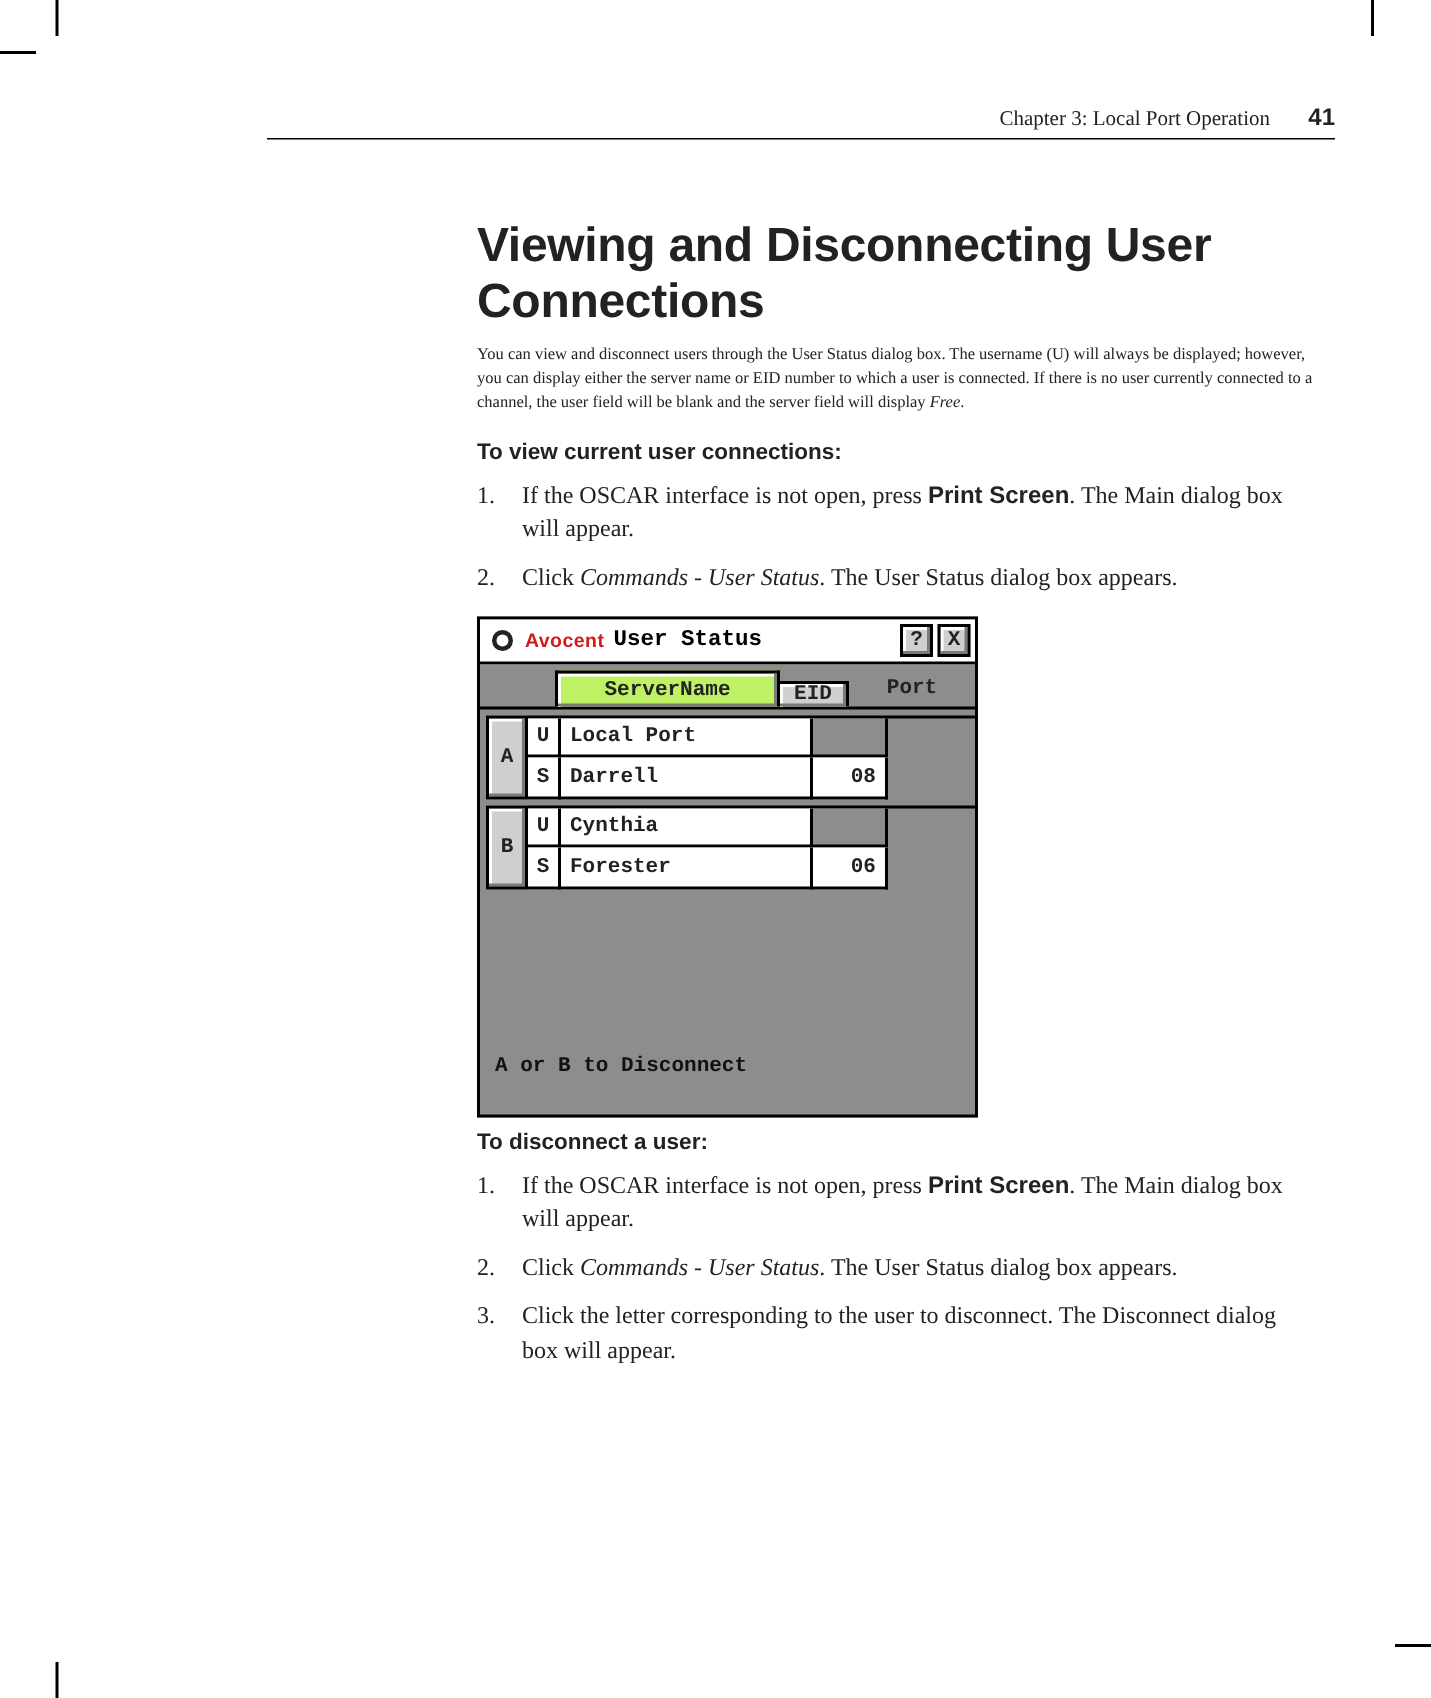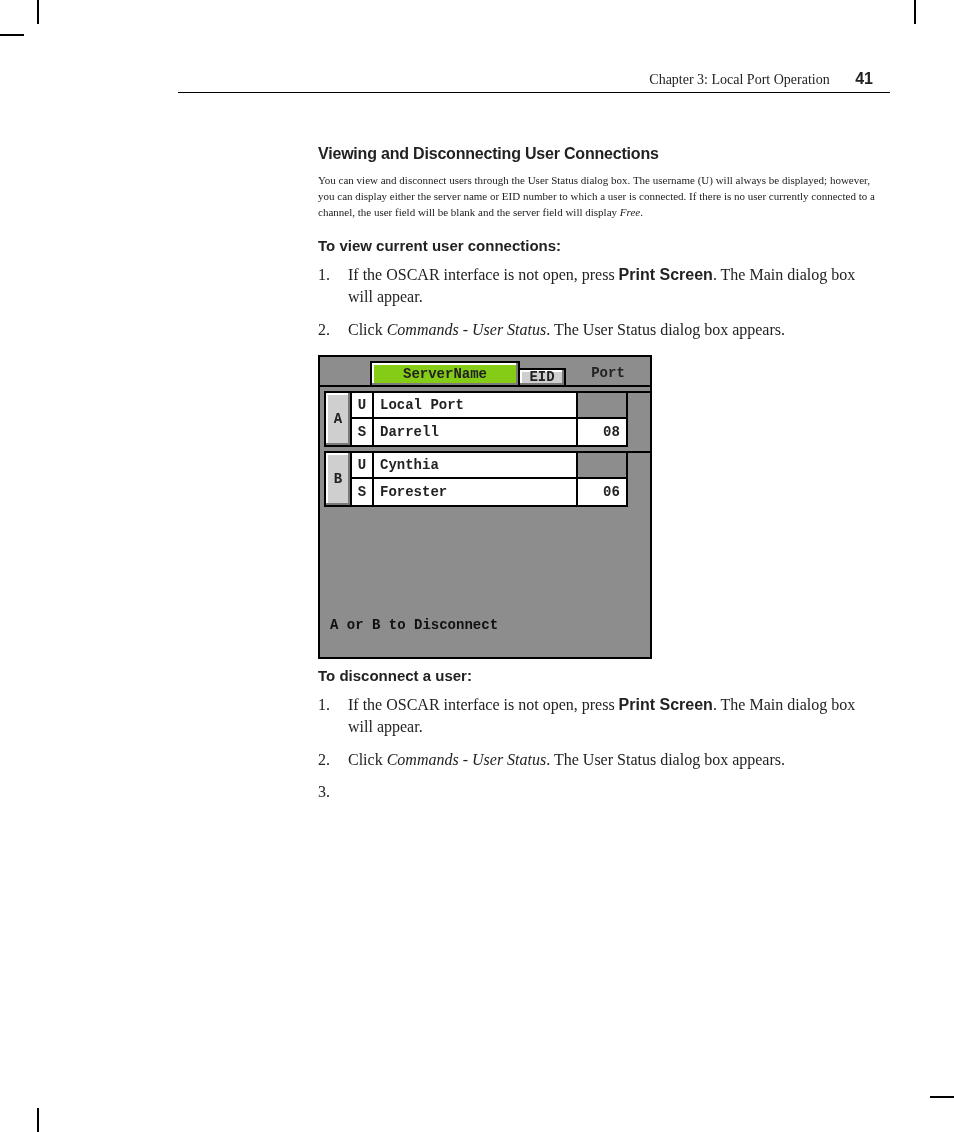--- a/index.html
+++ b/index.html
@@ -3,26 +3,26 @@
 <meta charset="utf-8">
 <style>
   * { box-sizing: border-box; margin: 0; padding: 0; }
   html, body { width: 954px; height: 1132px; background: #fff; font-family: Georgia, 'Times New Roman', serif; color: #222; }
   .page { position: relative; width: 954px; height: 1132px; }
   .crop-tl-v { position: absolute; left: 37px; top: 0; width: 2px; height: 24px; background: #000; }
   .crop-tl-h { position: absolute; left: 0; top: 34px; width: 24px; height: 2px; background: #000; }
   .crop-tr-v { position: absolute; left: 914px; top: 0; width: 2px; height: 24px; background: #000; }
   .crop-bl-v { position: absolute; left: 37px; bottom: 0; width: 2px; height: 24px; background: #000; }
   .crop-br-h { position: absolute; right: 0; bottom: 34px; width: 24px; height: 2px; background: #000; }
-  .header { position: absolute; top: 70px; right: 81px; font-size: 14px; text-align: right; }
+  .header { position: absolute; top: 70px; right: 64px; font-size: 14px; text-align: right; }
   .header .chap { font-family: Georgia, serif; color: #222; }
   .header .pno { font-family: Arial, Helvetica, sans-serif; font-weight: 700; font-size: 16px; margin-left: 22px; }
   .hr { position: absolute; top: 92px; left: 178px; right: 64px; height: 1px; background: #000; }
   .content { position: absolute; top: 145px; left: 318px; width: 560px; }
-  h1.sec { font-family: Arial, Helvetica, sans-serif; font-weight: 700; font-size: 16px; letter-spacing: -0.2px; margin-bottom: 10px; }
+  h1.sec { font-family: Arial, Helvetica, sans-serif; font-weight: 700; font-size: 32px; letter-spacing: -0.2px; margin-bottom: 10px; }
   p.body { font-size: 11px; line-height: 1.45; margin-bottom: 16px; }
   p.body .ital { font-style: italic; }
   .h2sub { font-family: Arial, Helvetica, sans-serif; font-weight: 700; font-size: 15px; margin-top: 6px; margin-bottom: 10px; }
   ol.steps { list-style: none; counter-reset: step; margin: 0 0 14px 0; padding: 0; }
   ol.steps li { position: relative; padding-left: 30px; margin-bottom: 10px; font-size: 16px; line-height: 1.4; }
   ol.steps li .num { position: absolute; left: 0; top: 0; }
   ol.steps li .b { font-family: Arial, Helvetica, sans-serif; font-weight: 700; }
   ol.steps li .i { font-style: italic; }
   .figure { margin: 4px 0 8px 0; }
   .caption { font-family: Arial, Helvetica, sans-serif; font-weight: 700; font-size: 12.5px; margin: 12px 0 18px 0; }
@@ -31,30 +31,30 @@
   .titlebar { display: flex; align-items: center; background: #fff; border-bottom: 2px solid #000; height: 30px; }
   .tb-logo { width: 22px; height: 22px; margin: 0 4px; display: flex; align-items: center; justify-content: center; }
   .tb-logo svg { display: block; }
   .tb-brand { color: #d31a1a; font-family: Arial, Helvetica, sans-serif; font-weight: 800; font-size: 13px; letter-spacing: 0.3px; margin-right: 6px; }
   .tb-title { font-family: "Courier New", monospace; font-weight: 700; font-size: 15px; color: #000; flex: 1; }
   .tb-btns { display: flex; }
   .tb-btn { width: 22px; height: 22px; border: 2px solid #000; background: #cfcfcf; margin-right: 3px; display: flex; align-items: center; justify-content: center; box-shadow: inset -2px -2px 0 #7a7a7a, inset 2px 2px 0 #fff; font-family: "Courier New", monospace; font-weight: 700; font-size: 14px; }
   .hdrrow { display: flex; height: 30px; align-items: stretch; border-bottom: 2px solid #000; background: #8d8d8d; }
   .hdr-spacer { width: 50px; }
   .hdr-tab { border: 2px solid #000; border-bottom: none; margin-top: 4px; background: #cfcfcf; display: flex; align-items: center; justify-content: center; font-size: 14px; box-shadow: inset -2px -2px 0 #7a7a7a, inset 2px 2px 0 #fff; }
-  .hdr-tab.front { position: relative; z-index: 3; background: #84cc16; }
+  .hdr-tab.front { position: relative; z-index: 3; background: #bef264; }
   .hdr-name { width: 150px; }
   .hdr-eid { width: 48px; margin-left: -2px; margin-top: 11px; }
   .hdr-port { flex: 1; border: none; background: transparent; box-shadow: none; margin-top: 4px; display: flex; align-items: center; justify-content: center; font-size: 14px; font-family: Liberation Mono, monospace; }
   .underline { }
   .datarow { display: flex; height: 28px; align-items: stretch; }
   .cell { border: 2px solid #000; border-top: none; background: #fff; display: flex; align-items: center; padding: 0 6px; font-size: 14px; }
   .cell.letter { width: 28px; justify-content: center; background: #cfcfcf; box-shadow: inset -2px -2px 0 #7a7a7a, inset 2px 2px 0 #fff; border-top: 2px solid #000; margin-left: 4px; }
   .cell.us { width: 22px; justify-content: center; border-left: none; }
-  .cell.name { width: 204px; border-left: none; }
+  .cell.name { width: 168px; border-left: none; }
   .cell.port { width: 50px; border-left: none; justify-content: center; padding-left: 25px; }
   .cell.port.empty { background: #8d8d8d; }
   .rowwrap { display: flex; }
   .grp { margin-top: 4px; }
   .footer { padding: 110px 8px 24px 10px; font-size: 14px; color: #111; border-radius: 13px; }
 </style>
 </head>
 <body>
 
 <div class="page">
@@ -85,20 +85,38 @@
         <span>If the OSCAR interface is not open, press </span><span class="b">Print Screen</span><span>. The Main dialog box will appear.</span>
       </li>
       <li>
         <span class="num">2.</span>
         <span>Click </span><span class="i">Commands - User Status</span><span>. The User Status dialog box appears.</span>
       </li>
     </ol>
 
     <div class="figure">
       <div class="oscar">
+        <div class="titlebar">
+          <span class="tb-logo">
+            <svg width="20" height="20" viewBox="0 0 20 20">
+                <path d="M3 10a7 7 0 1 1 14 0 7 7 0 0 1-14 0z" fill="#222"></path>
+                <path d="M6 10a4 4 0 1 1 8 0 4 4 0 0 1-8 0z" fill="#fff"></path>
+              </svg>
+          </span>
+          <span class="tb-brand">Avocent</span>
+          <span class="tb-title">User Status</span>
+          <div class="tb-btns">
+            <div class="tb-btn">
+                <span>?</span>
+              </div>
+            <div class="tb-btn">
+                <span>X</span>
+              </div>
+          </div>
+        </div>
 
         <div class="hdrrow">
           <div class="hdr-spacer"></div>
           <div class="hdr-tab hdr-name front">
             <span>Server </span>
               <span class="underline">Name</span>
           </div>
           <div class="hdr-tab hdr-eid">
             <span><span class="underline">E</span>ID</span>
           </div>
@@ -156,17 +174,18 @@
       <li>
         <span class="num">1.</span>
         <span>If the OSCAR interface is not open, press </span><span class="b">Print Screen</span><span>. The Main dialog box will appear.</span>
       </li>
       <li>
         <span class="num">2.</span>
         <span>Click </span><span class="i">Commands - User Status</span><span>. The User Status dialog box appears.</span>
       </li>
       <li>
         <span class="num">3.</span>
+        <span>Click the letter corresponding to the user to disconnect. The Disconnect dialog box will appear.</span>
       </li>
     </ol>
 
   </div>
 </div>
 
 </body></html>

